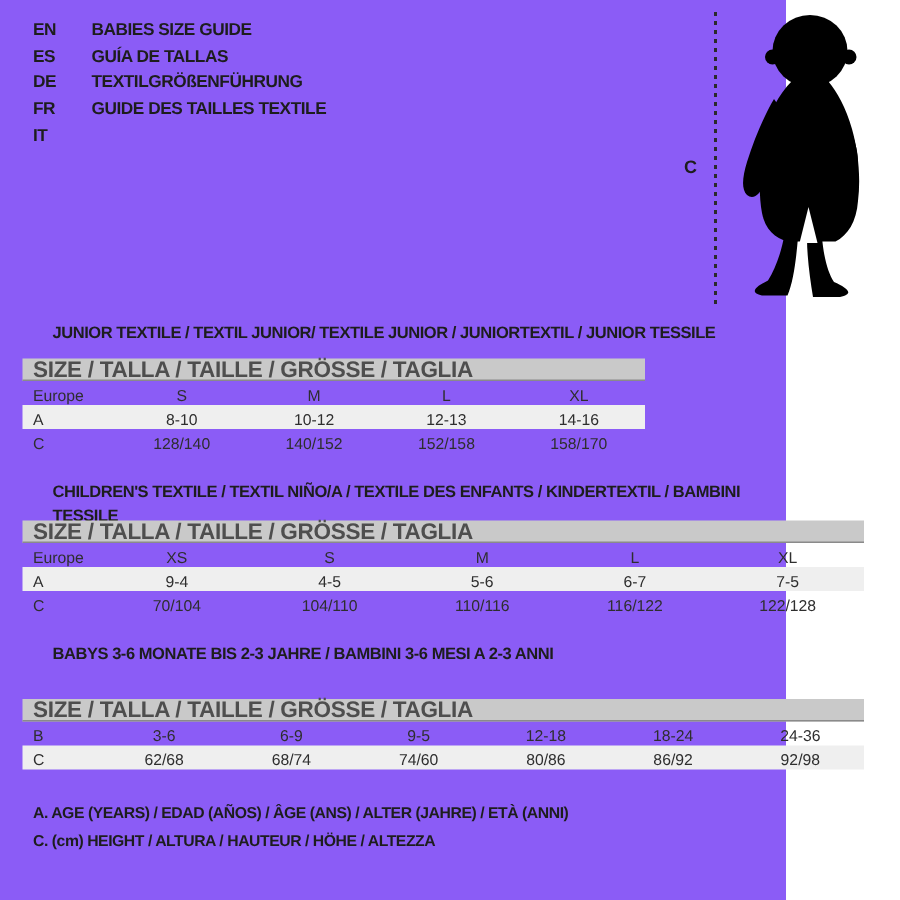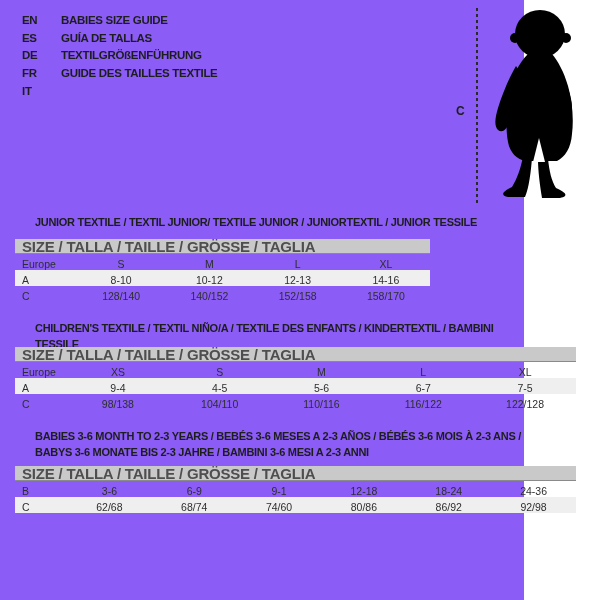--- a/index.html
+++ b/index.html
@@ -133,50 +133,51 @@
     <div class="t-row alt">
       <span class="t-label">A</span>
       <span class="t-cell">9-4</span>
       <span class="t-cell">4-5</span>
       <span class="t-cell">5-6</span>
       <span class="t-cell">6-7</span>
       <span class="t-cell">7-5</span>
     </div>
     <div class="t-row">
       <span class="t-label">C</span>
-      <span class="t-cell">98/138</span>
+      <span class="t-cell">70/104</span>
       <span class="t-cell">104/110</span>
       <span class="t-cell">110/116</span>
       <span class="t-cell">116/122</span>
       <span class="t-cell">122/128</span>
     </div>
   </div>
 
   <div class="section-title title-3">
-    <div>BABIES 3-6 MONTH TO 2-3 YEARS / BEBÉS 3-6 MESES A 2-3 AÑOS / BÉBÉS 3-6 MOIS À 2-3 ANS /</div>
     <div>BABYS 3-6 MONATE BIS 2-3 JAHRE / BAMBINI 3-6 MESI A 2-3 ANNI</div>
   </div>
   <div class="size-table table-3">
     <div class="size-bar">SIZE / TALLA / TAILLE / GRÖSSE / TAGLIA</div>
     <div class="t-row">
       <span class="t-label">B</span>
       <span class="t-cell">3-6</span>
       <span class="t-cell">6-9</span>
-      <span class="t-cell">9-1</span>
+      <span class="t-cell">9-5</span>
       <span class="t-cell">12-18</span>
       <span class="t-cell">18-24</span>
       <span class="t-cell">24-36</span>
     </div>
     <div class="t-row alt">
       <span class="t-label">C</span>
       <span class="t-cell">62/68</span>
       <span class="t-cell">68/74</span>
       <span class="t-cell">74/60</span>
       <span class="t-cell">80/86</span>
       <span class="t-cell">86/92</span>
       <span class="t-cell">92/98</span>
     </div>
   </div>
 
   <div class="legend">
+    <div class="legend-line">A. AGE (YEARS) / EDAD (AÑOS) / ÂGE (ANS) / ALTER (JAHRE) / ETÀ (ANNI)</div>
+    <div class="legend-line">C. (cm) HEIGHT / ALTURA / HAUTEUR / HÖHE / ALTEZZA</div>
   </div>
 
 </div>
 
 </body></html>

